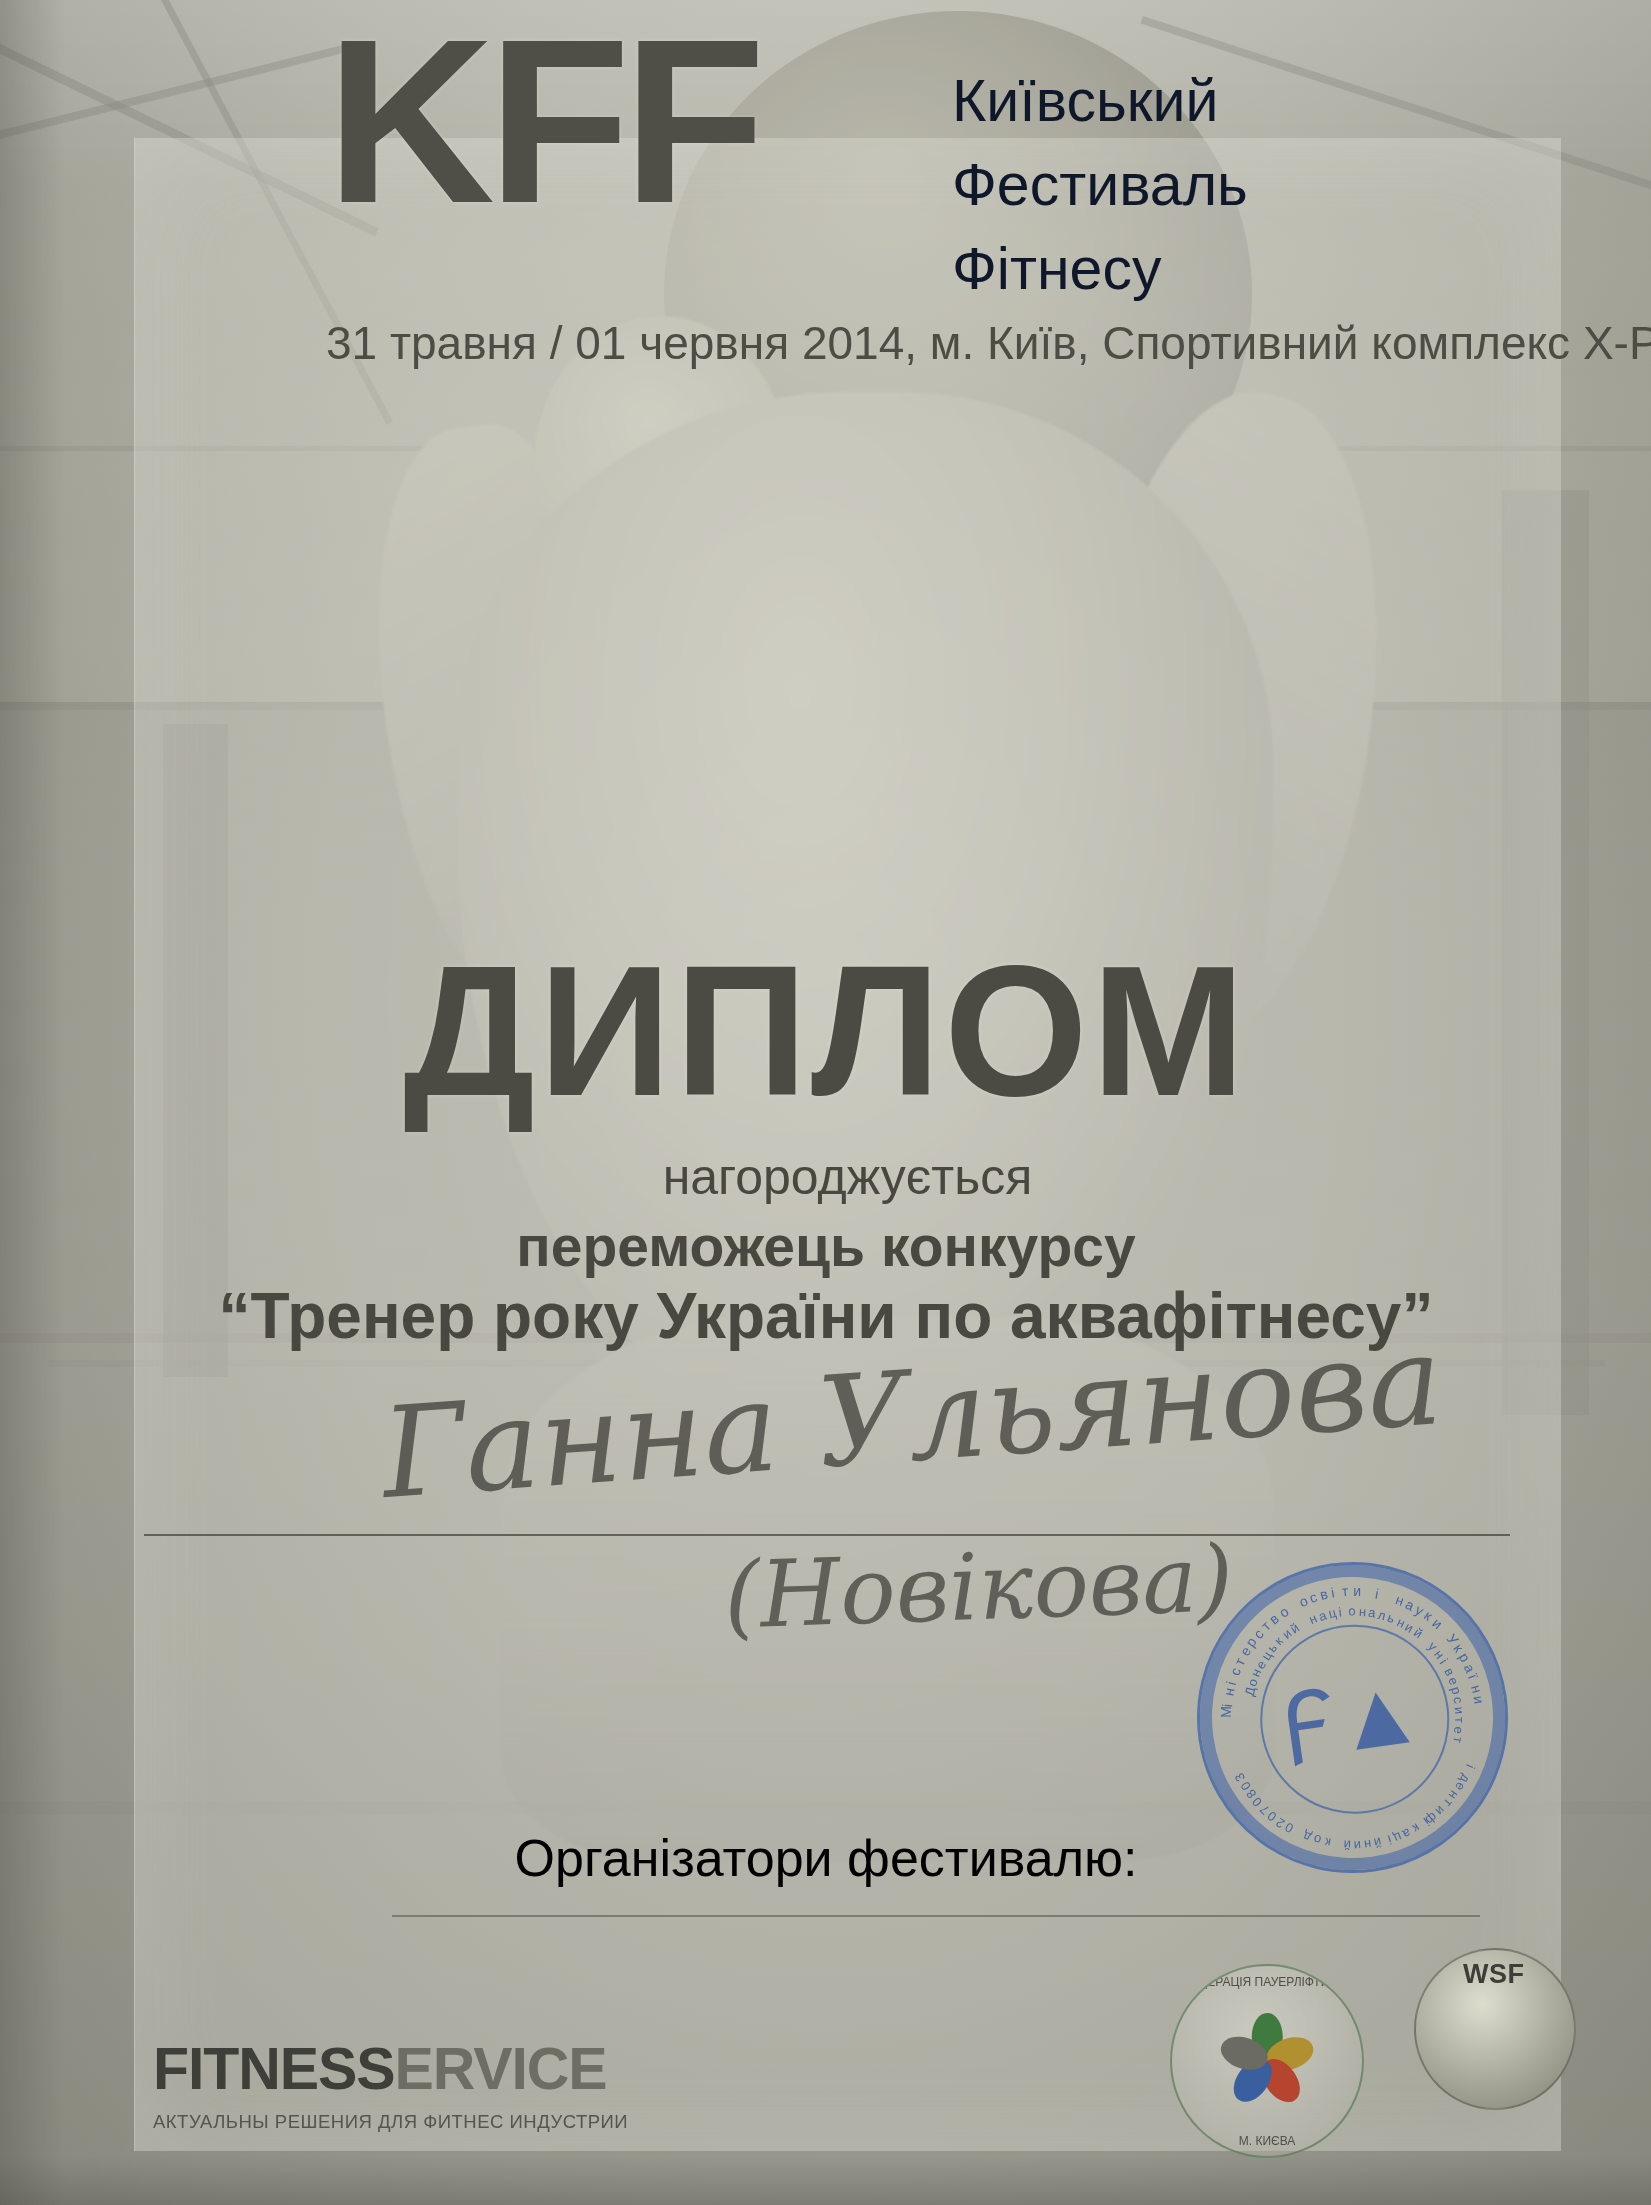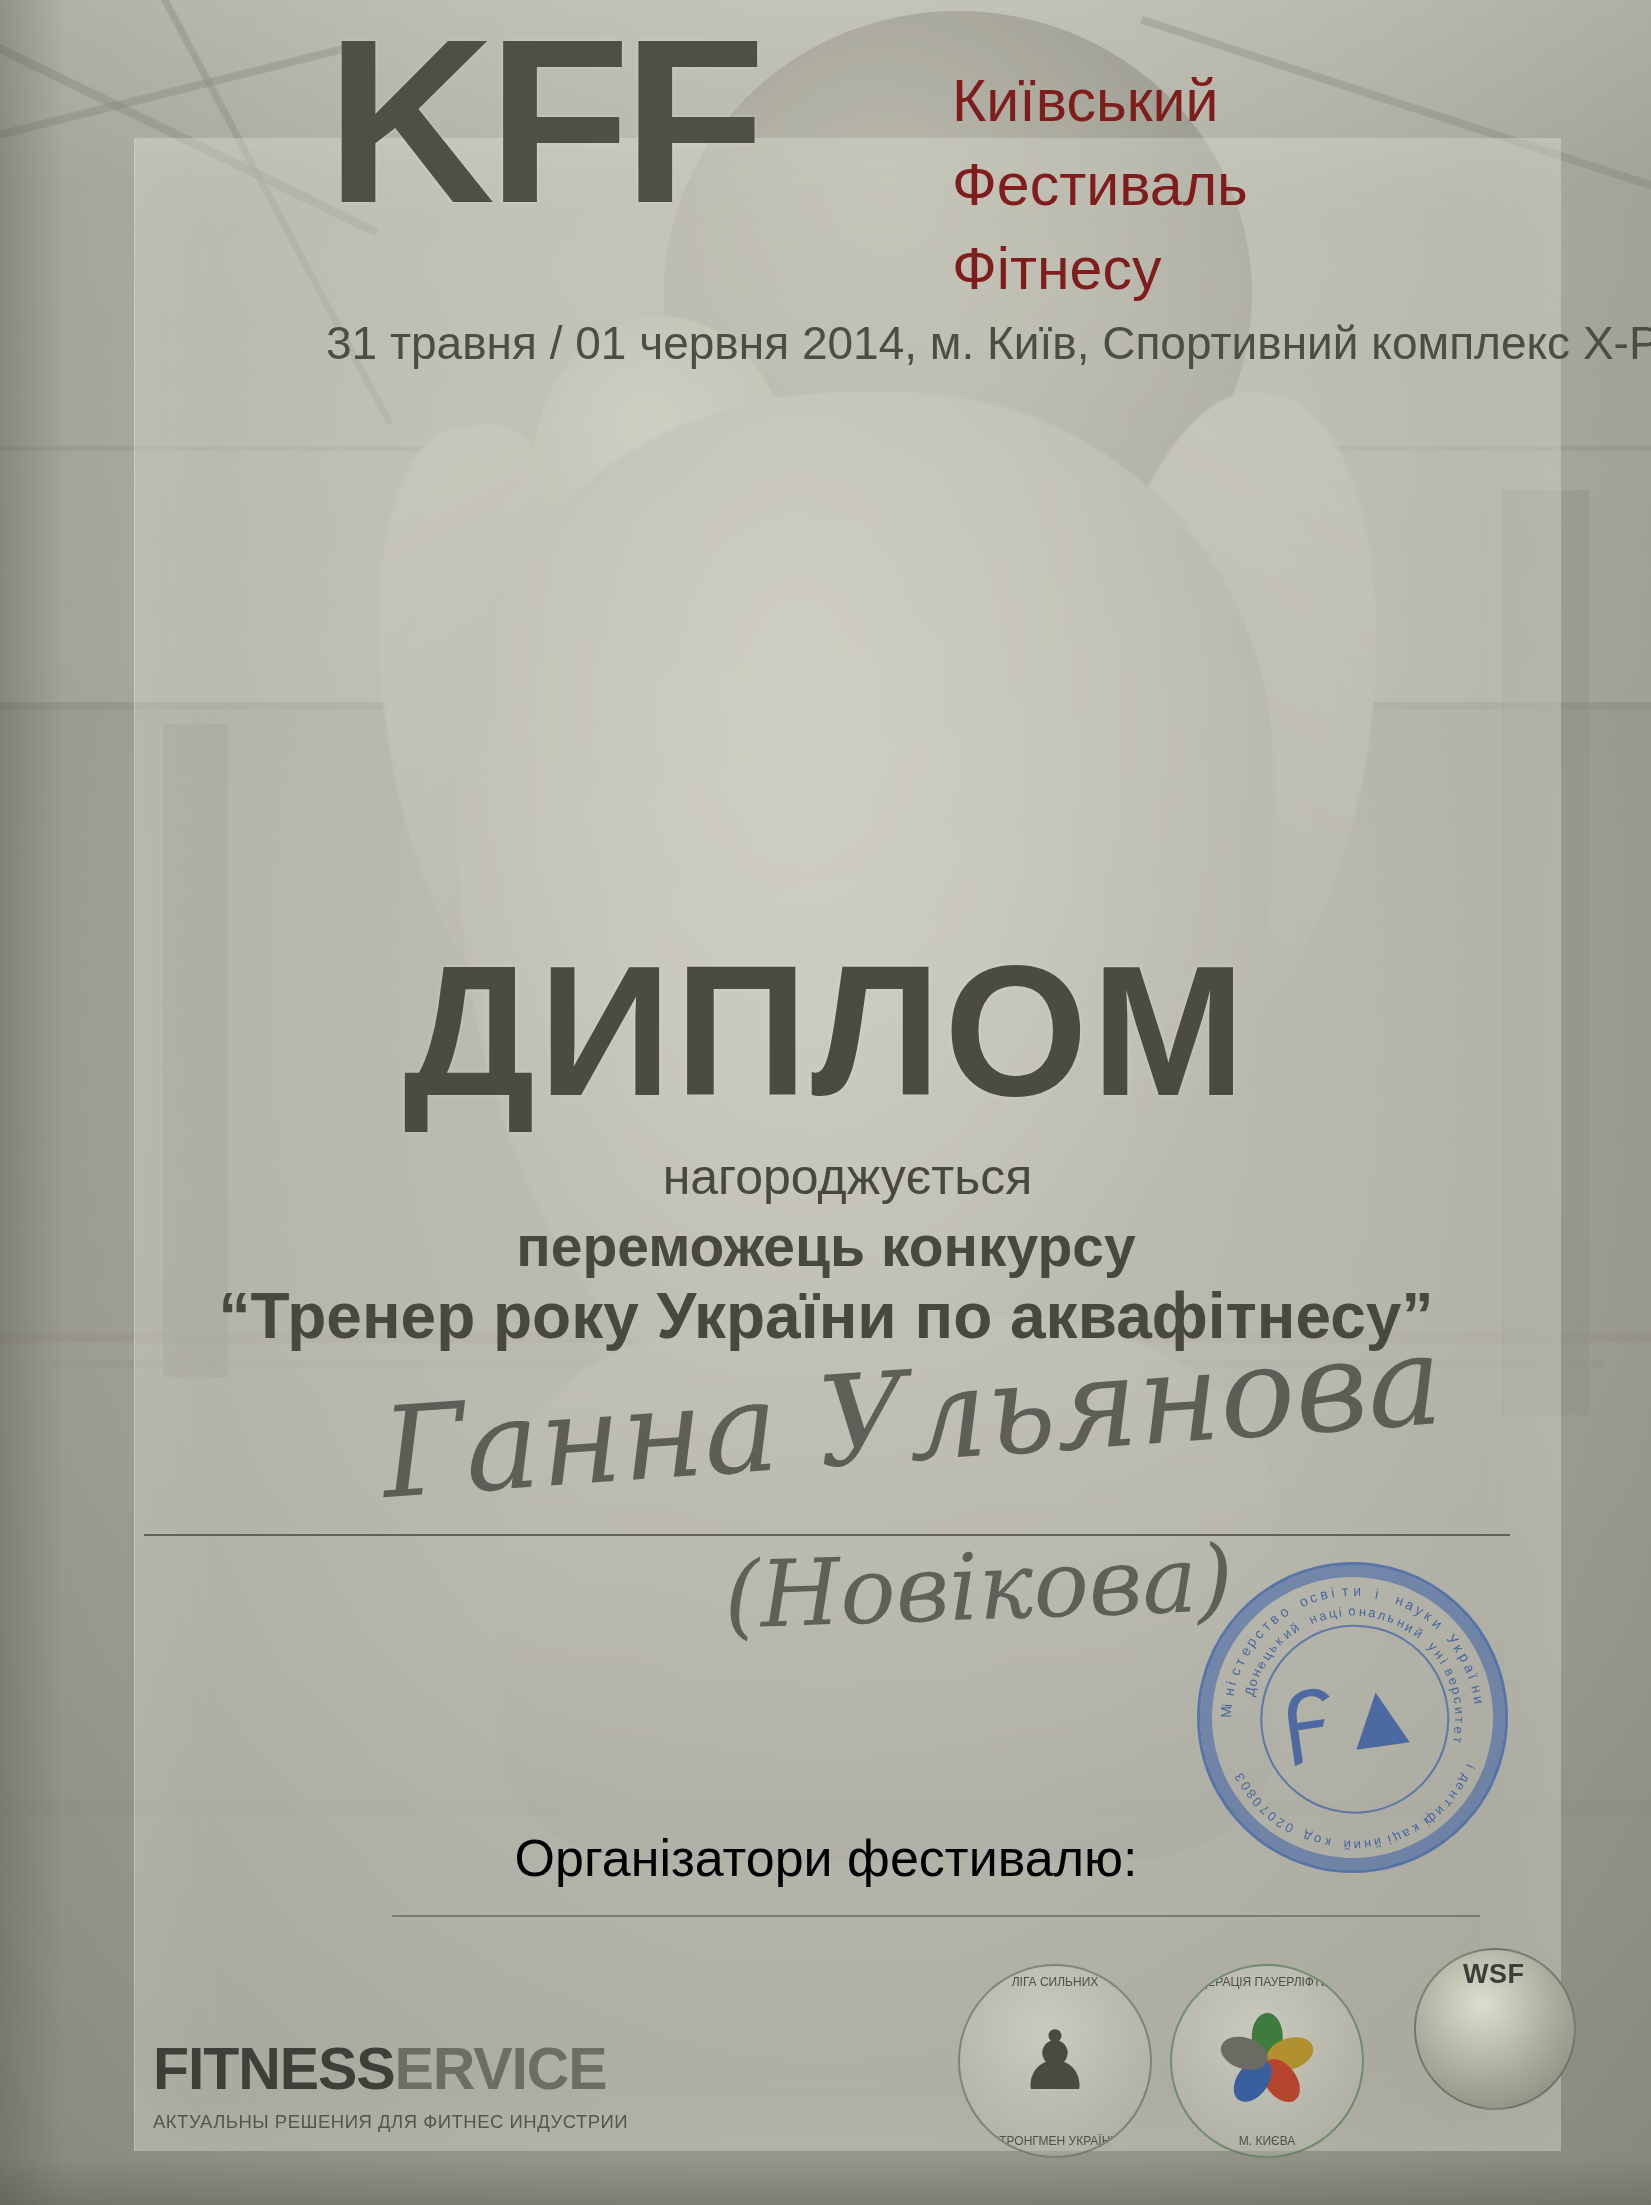--- a/index.html
+++ b/index.html
@@ -148,21 +148,21 @@
     letter-spacing: -7.6px;
     line-height: 0.85;
     color: #4f4f48;
     text-shadow: 0 0 4.4px rgba(255,255,255,0.25);
   }
   .fest-lines {
     position: absolute;
     left: 626px; top: 38px;
     font-size: 59px;
     line-height: 1.42;
-    color: #7f1d1d;
+    color: #0f172a;
     font-weight: 500;
   }
   .fest-lines div { white-space: nowrap; }
   .subhead {
     position: absolute;
     left: 0; top: 294px;
     font-size: 46px;
     color: #4d4d46;
     white-space: nowrap;
   }
@@ -558,25 +558,20 @@
   <div class="logos">
 
     <div class="fitnesservice">
       <div class="fs-title">
         <span class="bold">FITNESS</span><span class="light">ERVICE</span>
       </div>
       <div class="fs-sub">АКТУАЛЬНЫ   РЕШЕНИЯ ДЛЯ ФИТНЕС ИНДУСТРИИ</div>
     </div>
 
 
-    <div class="emblem em2">
-      <div class="ring-label">ЛІГА СИЛЬНИХ</div>
-      <div class="figure">♟</div>
-      <div class="ring-label bottom">СТРОНГМЕН УКРАЇНИ</div>
-    </div>
 
     <div class="emblem em3">
       <div class="ring-label">ФЕДЕРАЦІЯ ПАУЕРЛІФТИНГУ</div>
       <div class="petals">
         <div class="petal" style="background:#3f7a3f; transform: translate(-50%,-100%) rotate(0deg);"></div>
         <div class="petal" style="background:#b0902f; transform: translate(-50%,-100%) rotate(72deg);"></div>
         <div class="petal" style="background:#b6452f; transform: translate(-50%,-100%) rotate(144deg);"></div>
         <div class="petal" style="background:#3a5f9e; transform: translate(-50%,-100%) rotate(216deg);"></div>
         <div class="petal" style="background:#6b6b63; transform: translate(-50%,-100%) rotate(288deg);"></div>
       </div>

